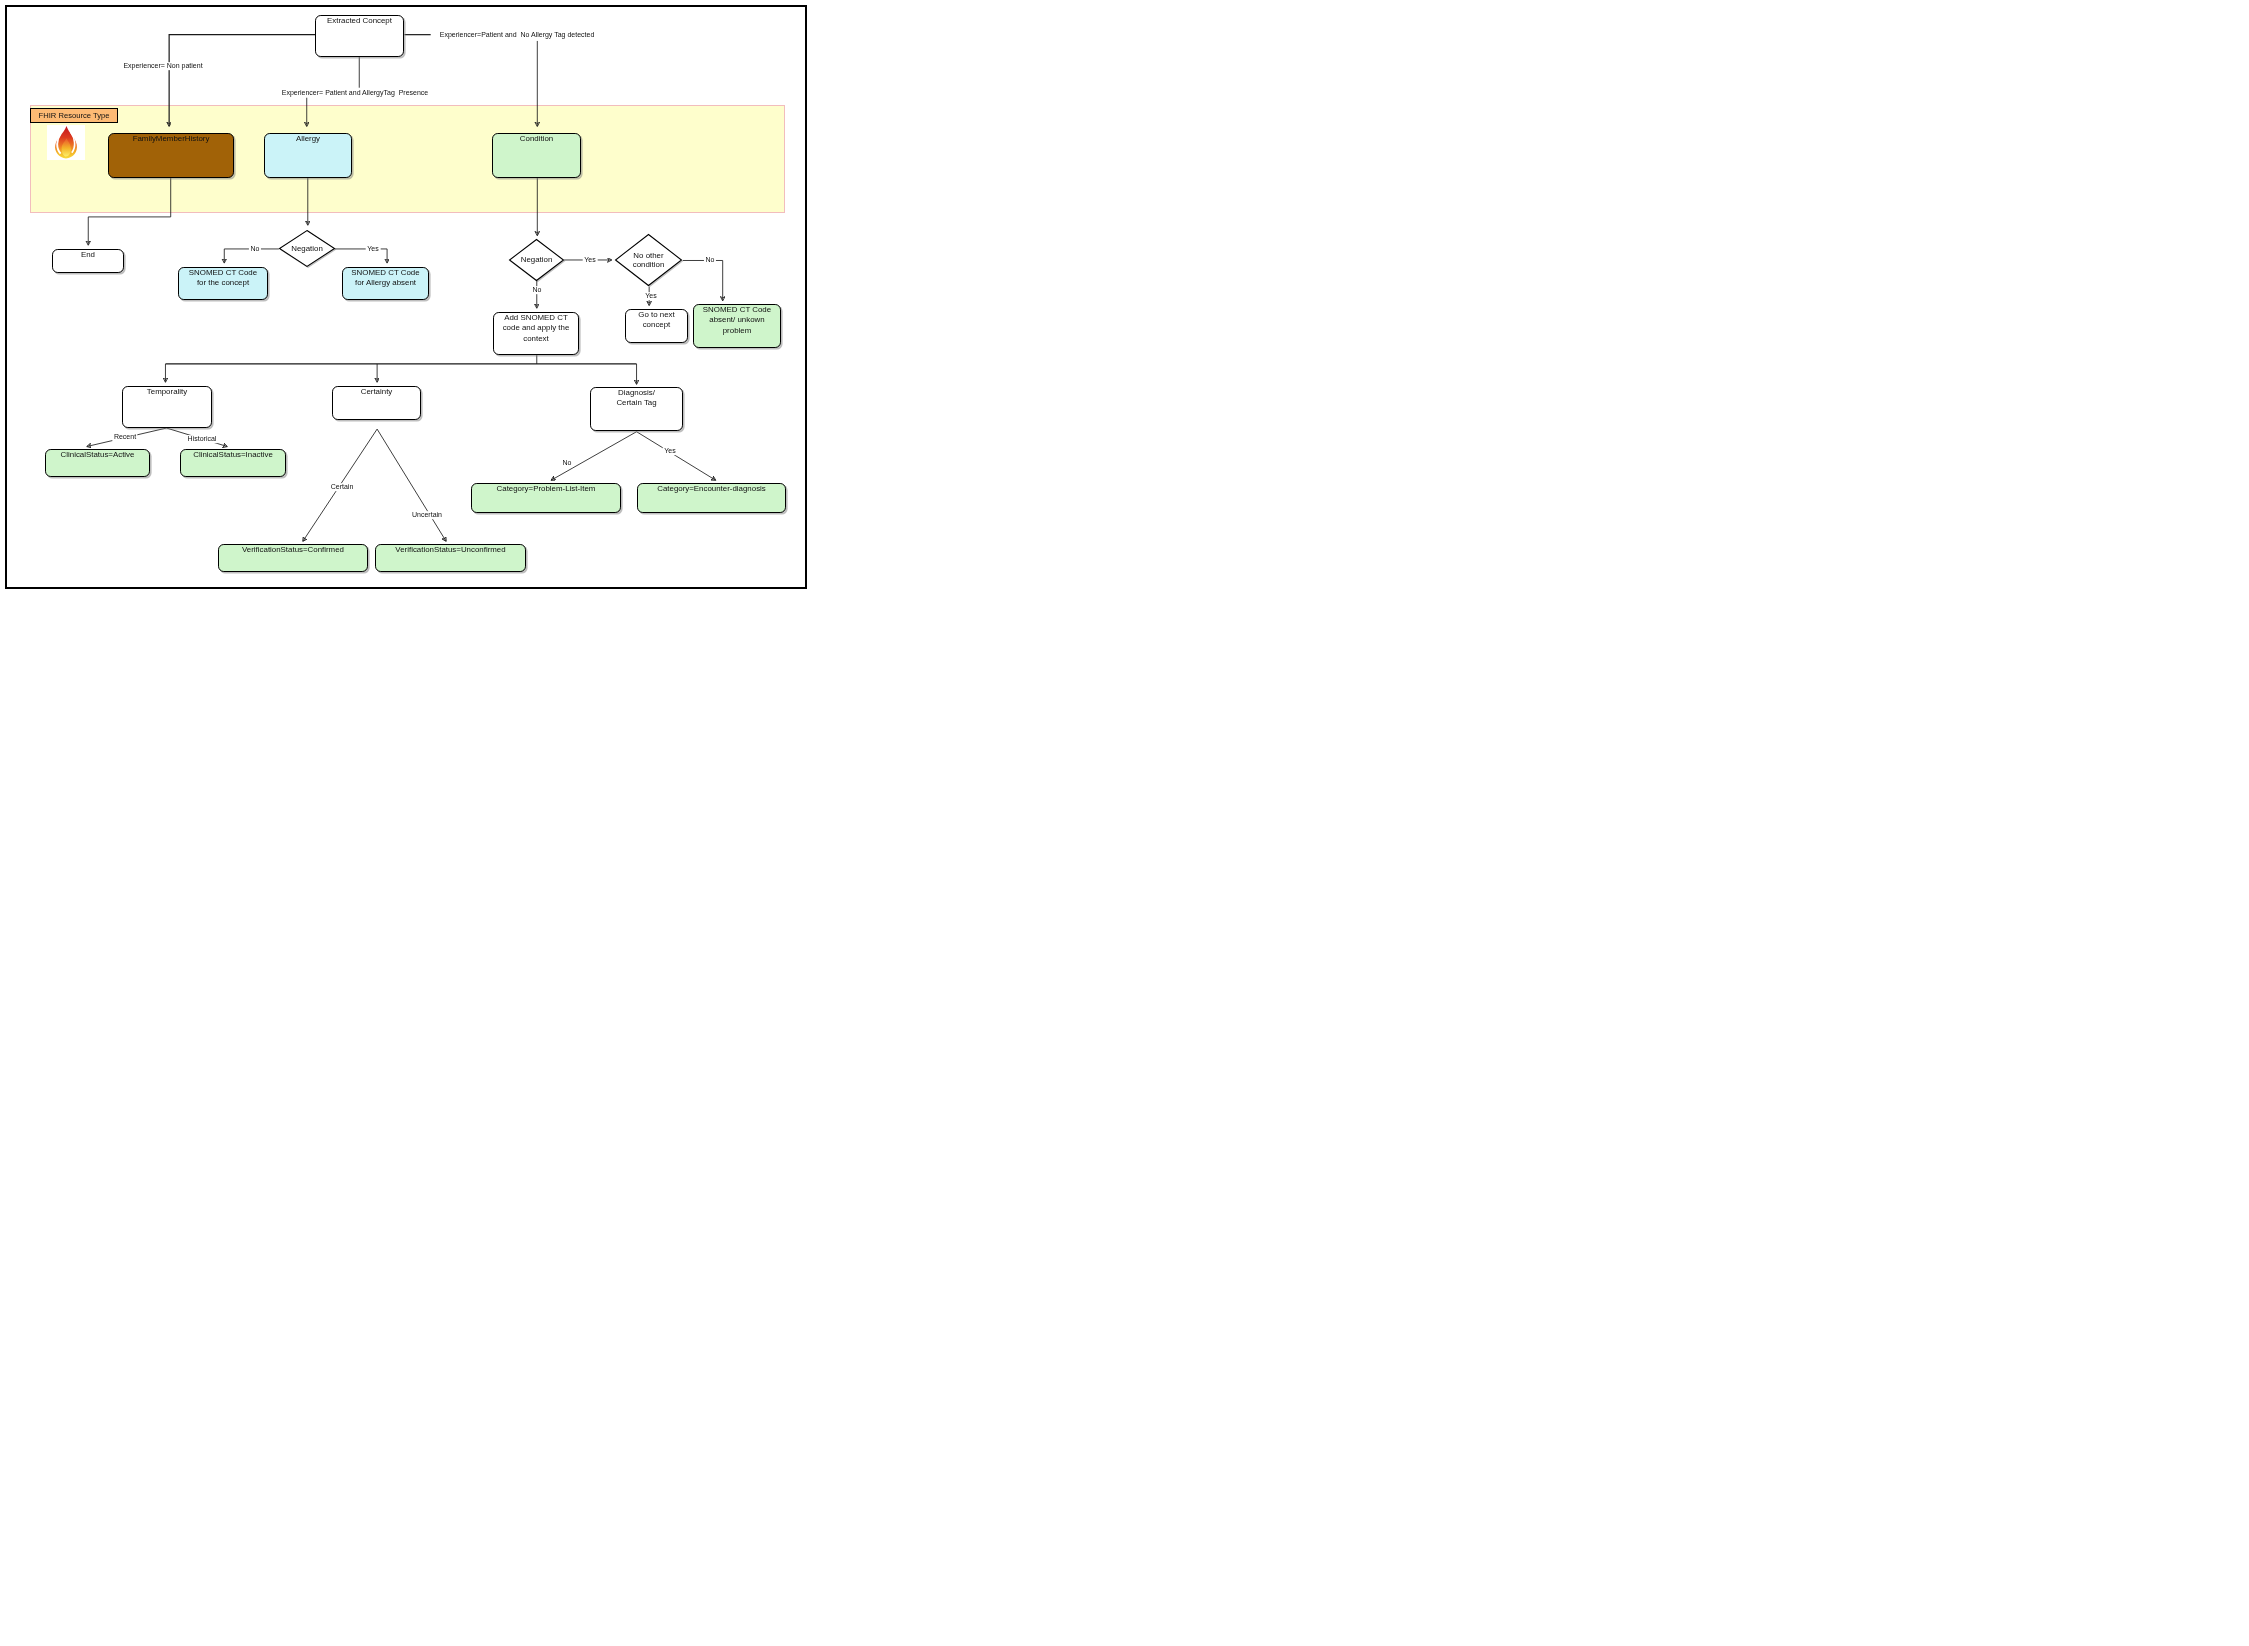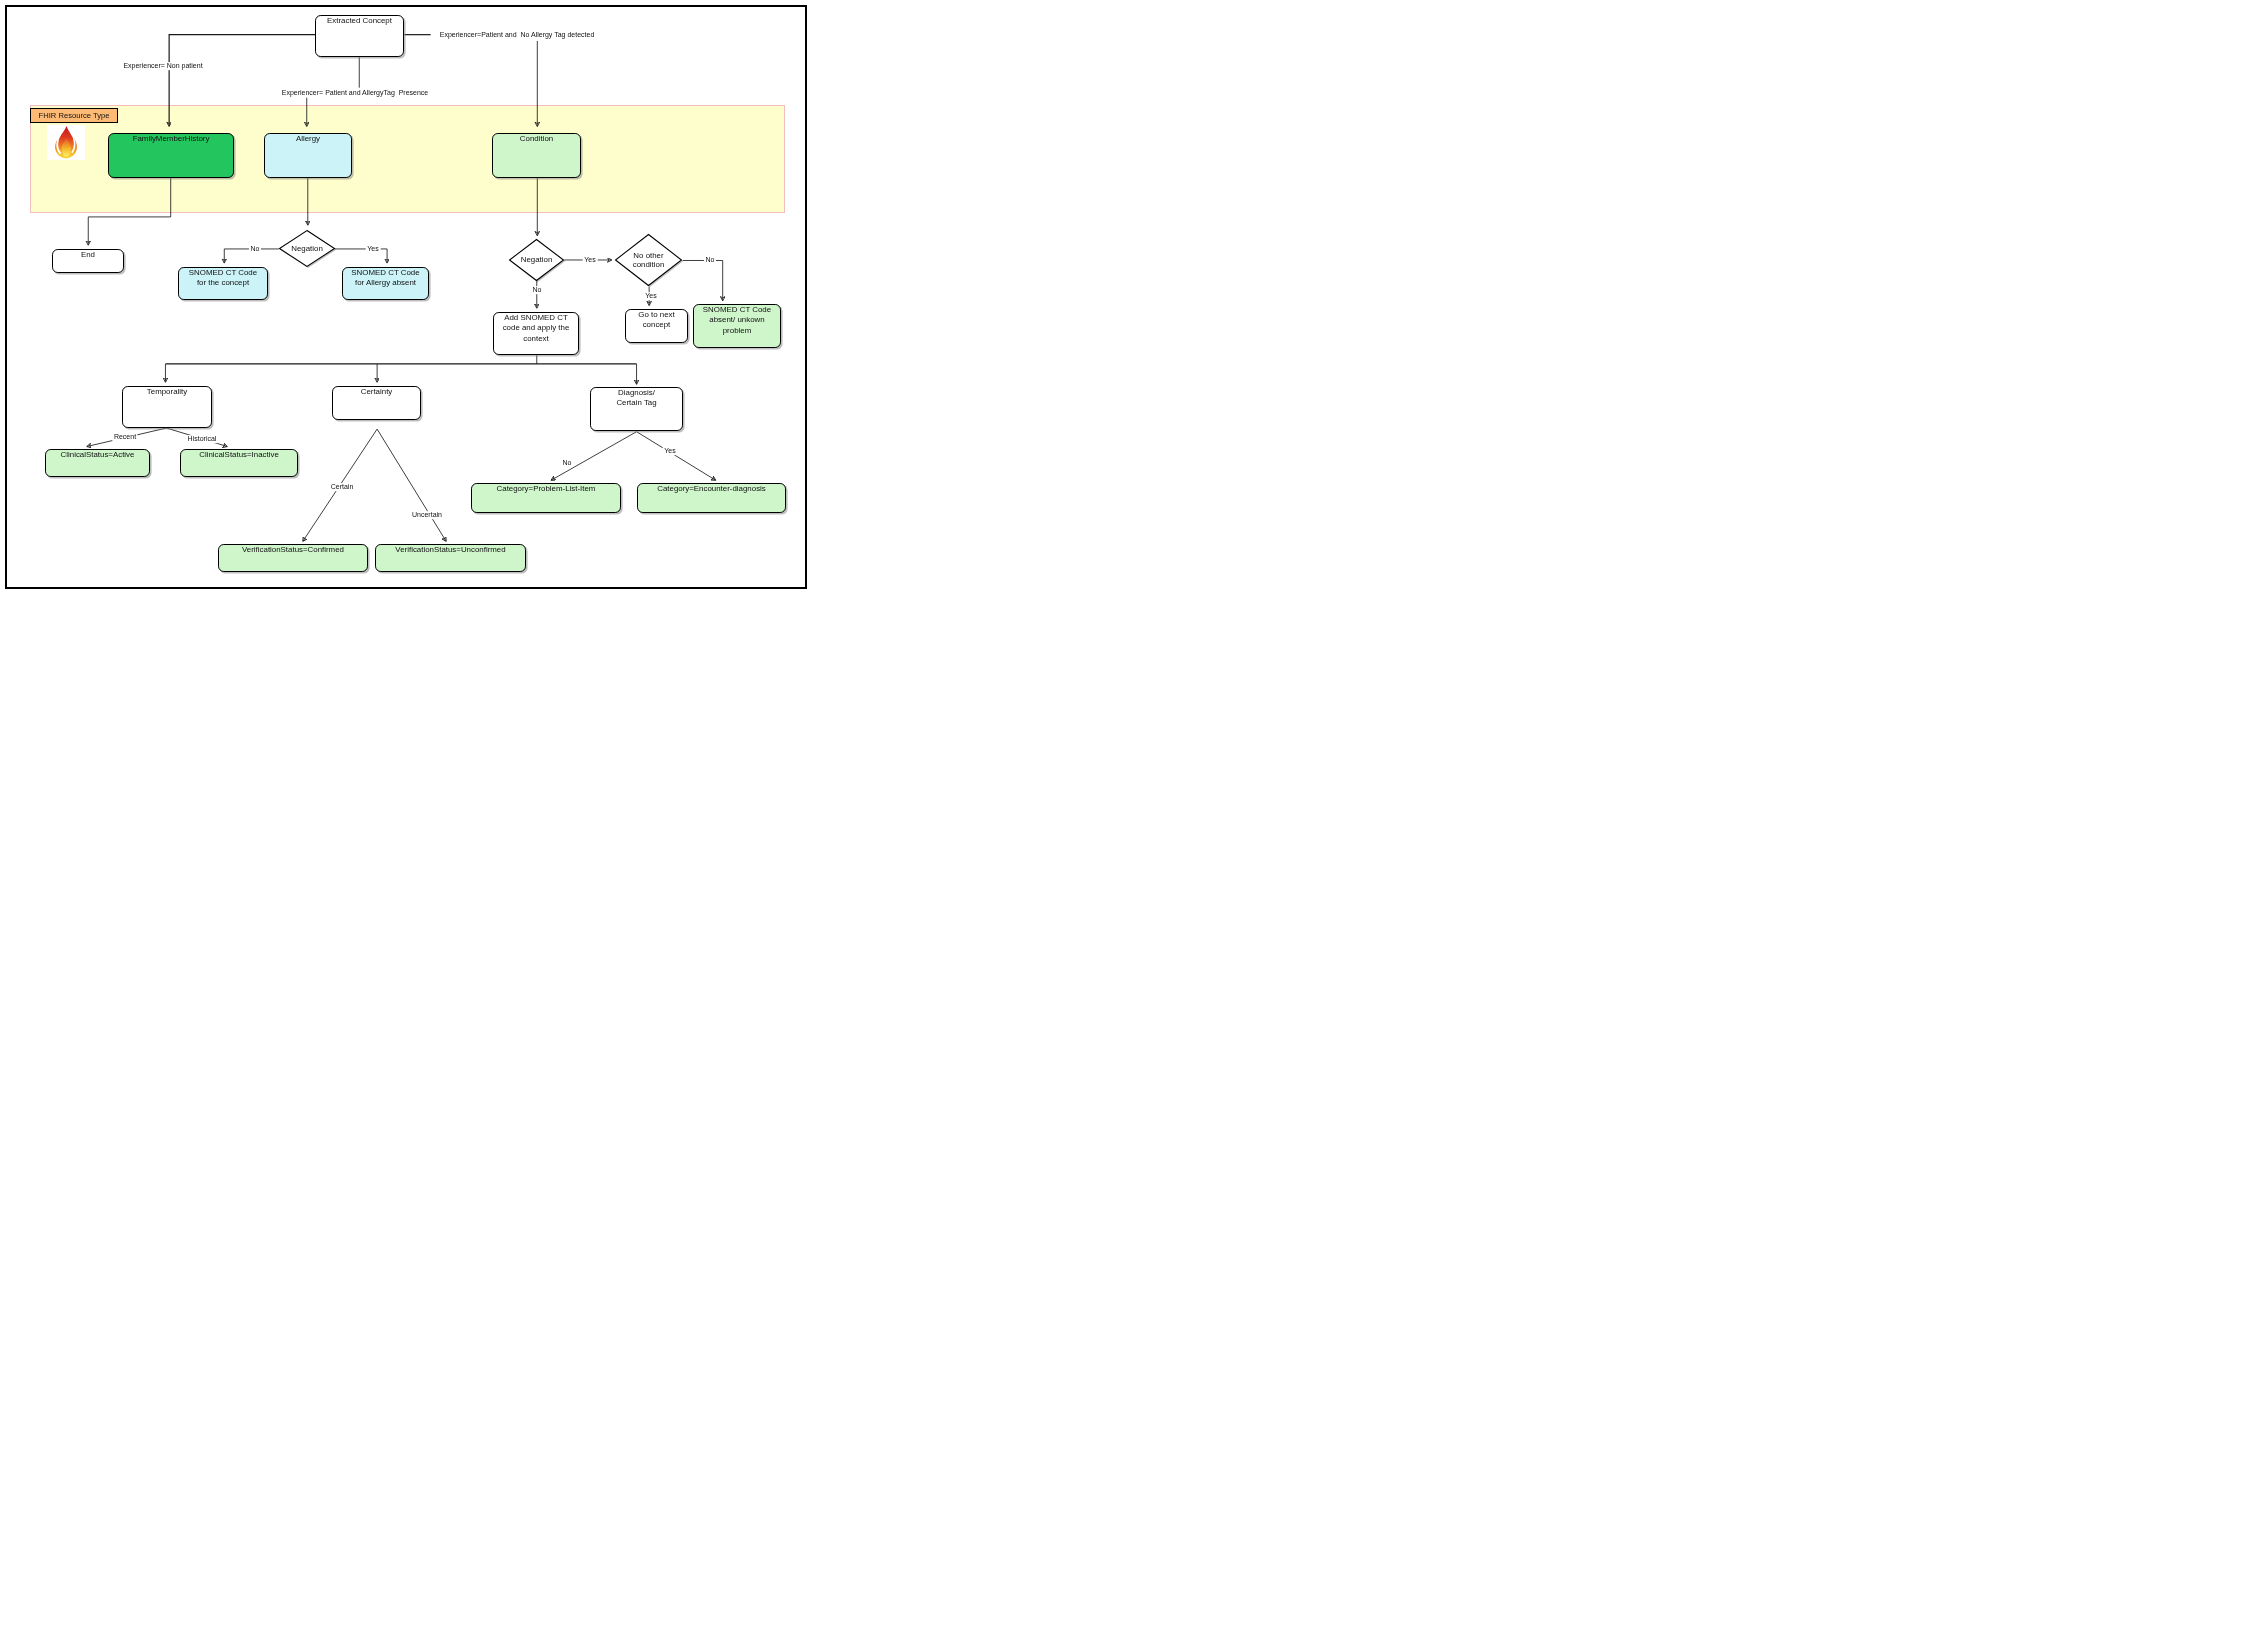--- a/index.html
+++ b/index.html
@@ -13,21 +13,21 @@
         display:flex;align-items:center;justify-content:center;font-size:7.6px;}
   .flame-patch{position:absolute;left:47px;top:125px;width:38px;height:35px;background:#fff;}
   .flame-patch svg{width:100%;height:100%;}
   .wires{position:absolute;left:0;top:0;width:812px;height:594px;z-index:2;}
   .wires path{fill:none;stroke:#1a1a1a;stroke-width:1.6px;}
   .wires path.thick{stroke-width:2.3px;}
   .node{position:absolute;z-index:4;box-sizing:border-box;border:1px solid #000;border-radius:5.8px;
         background:#fff;display:flex;align-items:flex-start;justify-content:center;text-align:center;
         font-size:7.9px;line-height:1.3;box-shadow:1.6px 1.6px 0 rgba(125,125,125,.5);}
   .node .txt{white-space:pre-line;padding:0 2.1px;}
-  .peach{background:#22c55e;}
+  .peach{background:#a16207;}
   .cyan{background:#cbf3f8;}
   .green{background:#cff5cb;}
   .diamond{position:absolute;z-index:4;display:flex;align-items:center;justify-content:center;
         text-align:center;font-size:7.9px;line-height:1.15;}
   .diamond svg{position:absolute;left:0;top:0;width:100%;height:100%;overflow:visible;
         filter:drop-shadow(1.6px 1.6px 0 rgba(125,125,125,.5));}
   .diamond polygon{fill:#ffffff;stroke:#000;stroke-width:2px;}
   .diamond .txt{position:relative;white-space:pre-line;}
   .elabel{position:absolute;z-index:3;transform:translate(-50%,-50%);background:#ffffff;
         padding:0 1.6px;font-size:7px;white-space:pre;line-height:1.1;}
@@ -193,21 +193,21 @@
 
   <div class="node" style="left:590px;top:387px;width:93px;height:44px;">
     <span class="txt">Diagnosis/
 Certain Tag</span>
     </div>
 
   <div class="node green" style="left:45px;top:449px;width:105px;height:28px;">
     <span class="txt">ClinicalStatus=Active</span>
     </div>
 
-  <div class="node green" style="left:180px;top:449px;width:118px;height:28px;">
+  <div class="node green" style="left:180px;top:449px;width:106px;height:28px;">
     <span class="txt">ClinicalStatus=Inactive</span>
     </div>
 
   <div class="node green" style="left:218px;top:544px;width:150px;height:28px;">
     <span class="txt">VerificationStatus=Confirmed</span>
     </div>
 
   <div class="node green" style="left:375px;top:544px;width:151px;height:28px;">
     <span class="txt">VerificationStatus=Unconfirmed</span>
     </div>

